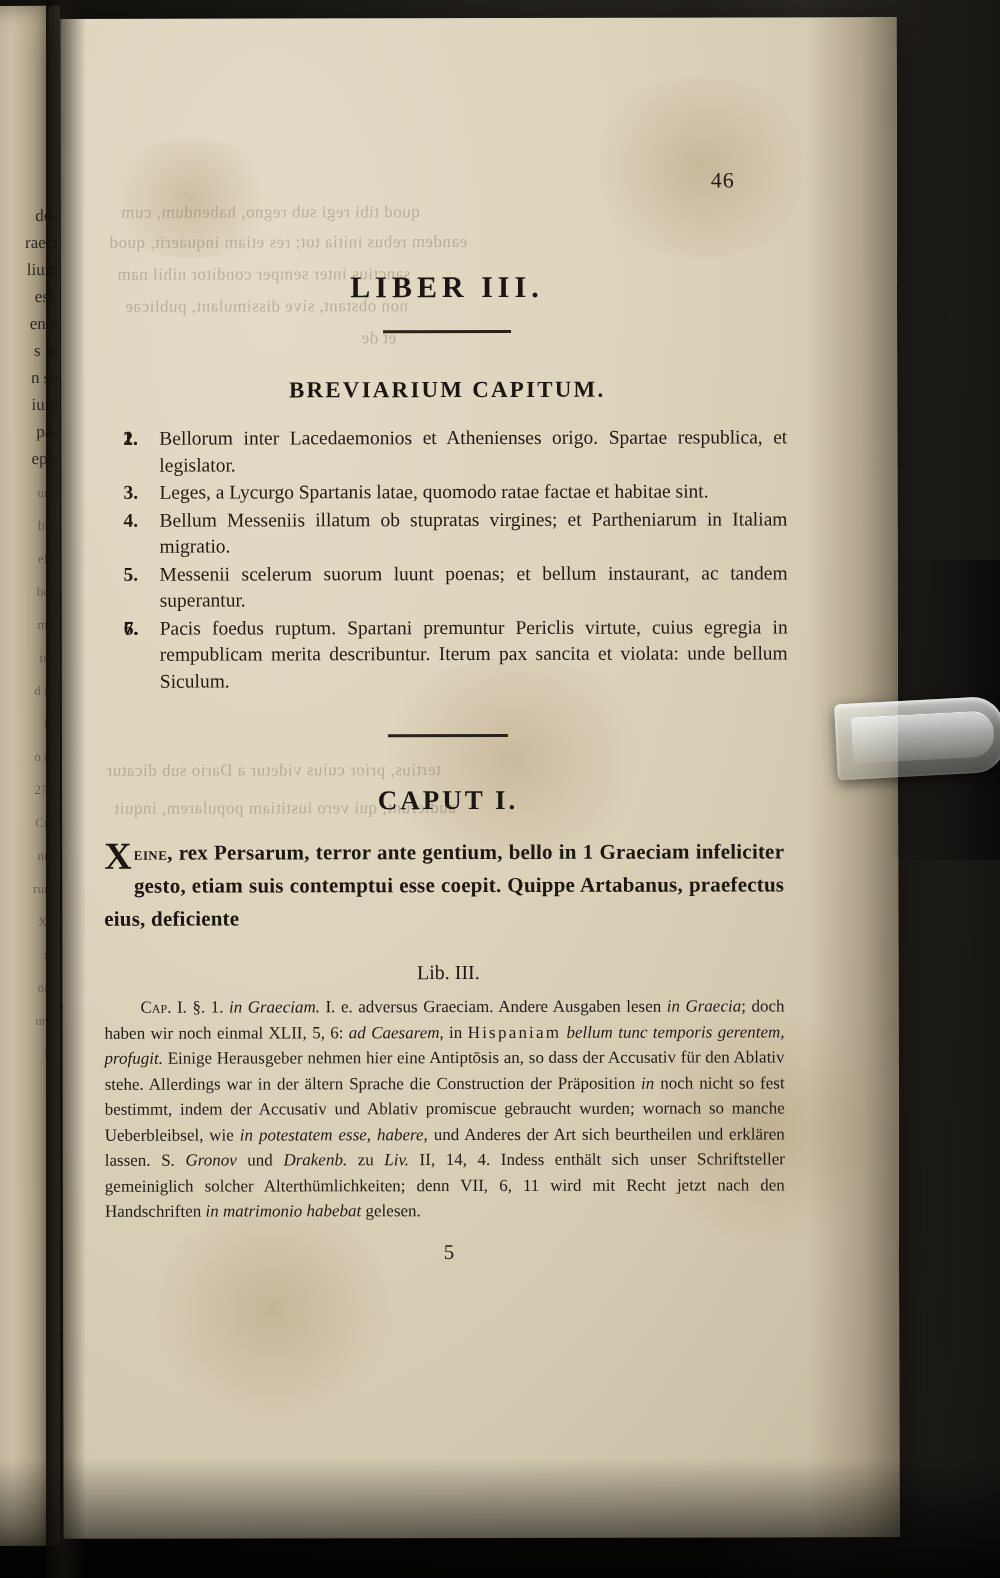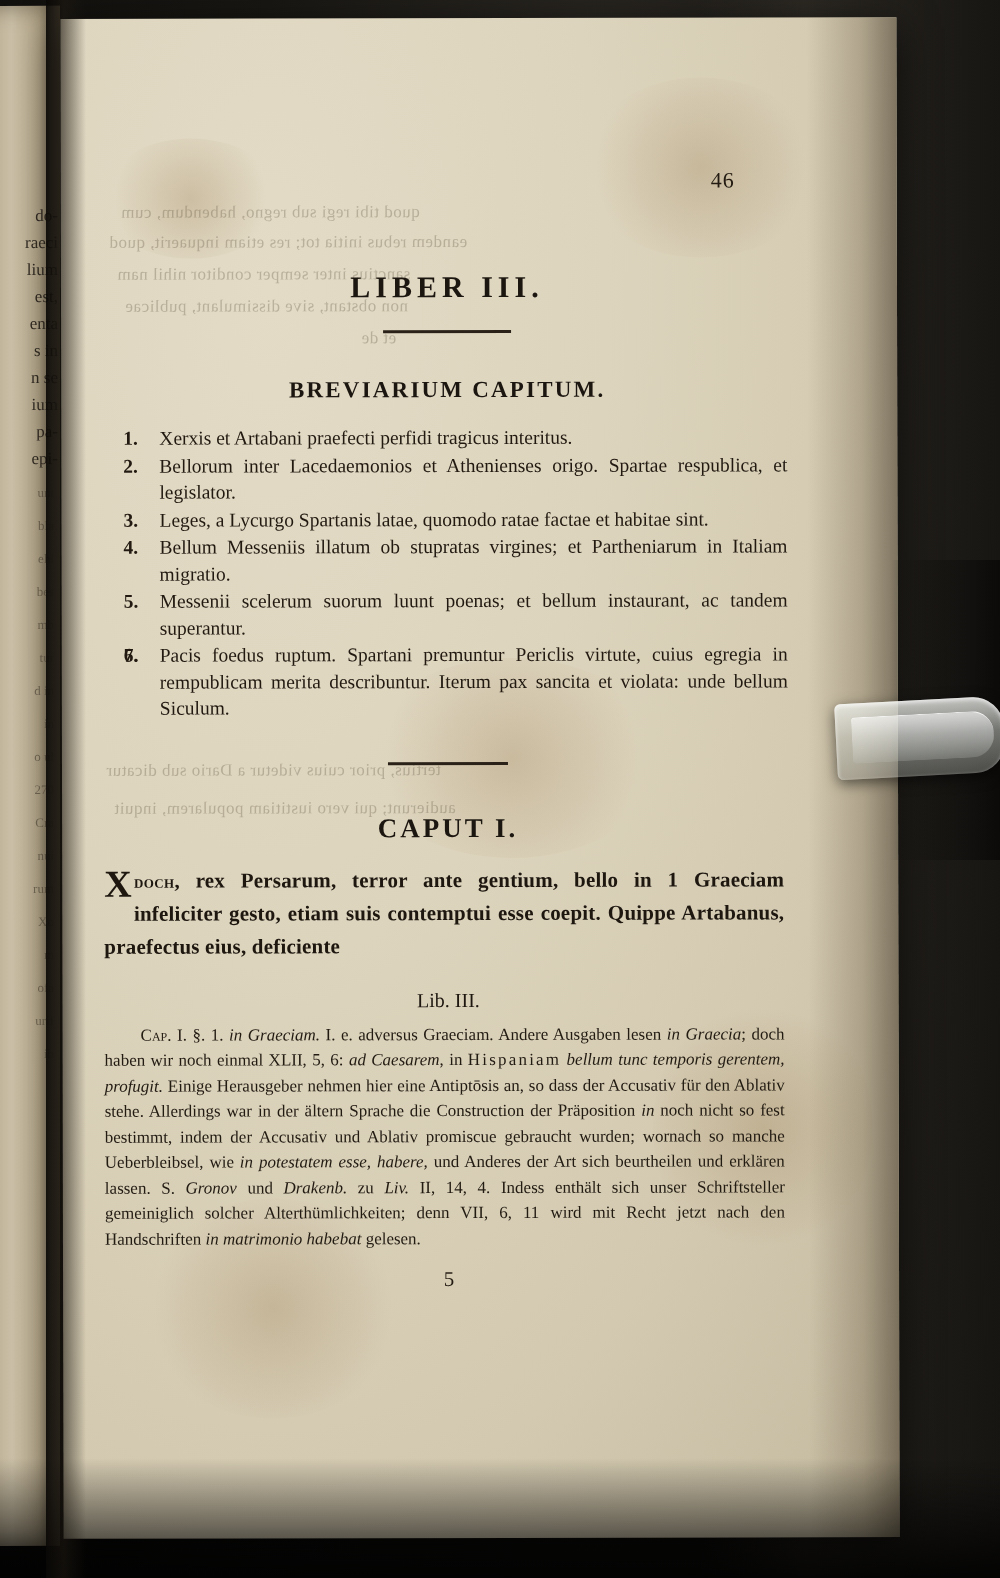--- a/index.html
+++ b/index.html
@@ -299,21 +299,20 @@
       <div class="page-number">46</div>
 
       <div class="book-title">LIBER III.</div>
       <div class="rule-short"></div>
 
       <div class="section-title">BREVIARIUM CAPITUM.</div>
 
       <ol class="breviarium">
         <li>
           <span class="num">1.</span>
-          <span>Xerxis et Artabani praefecti perfidi tragicus interitus.</span>
         </li>
         <li>
           <span class="num">2.</span>
           <span>Bellorum inter Lacedaemonios et Athenienses origo.  Spartae respublica, et legislator.</span>
         </li>
         <li>
           <span class="num">3.</span>
           <span>Leges, a Lycurgo Spartanis latae, quomodo ratae factae et habitae sint.</span>
         </li>
         <li>
@@ -331,21 +330,21 @@
           <span class="num">7.</span>
           <span>Pacis foedus ruptum.  Spartani premuntur Periclis virtute, cuius egregia in rempublicam merita describuntur.  Iterum pax sancita et violata: unde bellum Siculum.</span>
         </li>
       </ol>
 
       <div class="rule-short2"></div>
 
       <div class="caput">CAPUT I.</div>
 
       <div class="lead">
-        <span class="dropcap">X</span><span class="smallcaps">doch</span><span>, rex Persarum, terror ante gentium, bello in 1 Graeciam infeliciter gesto, etiam suis contemptui esse coepit.  Quippe Artabanus, praefectus eius, deficiente</span>
+        <span class="dropcap">X</span><span class="smallcaps">eine</span><span>, rex Persarum, terror ante gentium, bello in 1 Graeciam infeliciter gesto, etiam suis contemptui esse coepit.  Quippe Artabanus, praefectus eius, deficiente</span>
       </div>
 
       <div class="subhead">Lib. III.</div>
 
       <div class="commentary">
         <span class="ind"></span><span class="sc">Cap. I. §. 1.</span>
         <i>in Graeciam.</i>
         <span>I. e. adversus Graeciam.  Andere Ausgaben lesen </span><i>in Graecia</i><span>; doch haben wir noch einmal XLII, 5, 6: </span><i>ad Caesarem</i><span>, in </span><span class="sp">Hispaniam</span><span> </span><i>bellum tunc temporis gerentem, profugit.</i><span> Einige Herausgeber nehmen hier eine Antiptōsis an, so dass der Accusativ für den Ablativ stehe.   Allerdings war in der ältern Sprache die Construction der Präposition </span><i>in</i><span> noch nicht so fest bestimmt, indem der Accusativ und Ablativ promiscue gebraucht wurden;  wornach so manche Ueberbleibsel, wie </span><i>in potestatem esse, habere,</i><span> und Anderes der Art sich beurtheilen und erklären lassen.   S. </span><i>Gronov</i><span> und </span><i>Drakenb.</i><span> zu </span><i>Liv.</i><span> II, 14, 4.  Indess enthält sich unser Schriftsteller gemeiniglich solcher Alterthümlichkeiten;  denn VII, 6, 11 wird mit Recht jetzt nach den Handschriften </span><i>in matrimonio habebat</i><span> gelesen.</span>
       </div>
 

